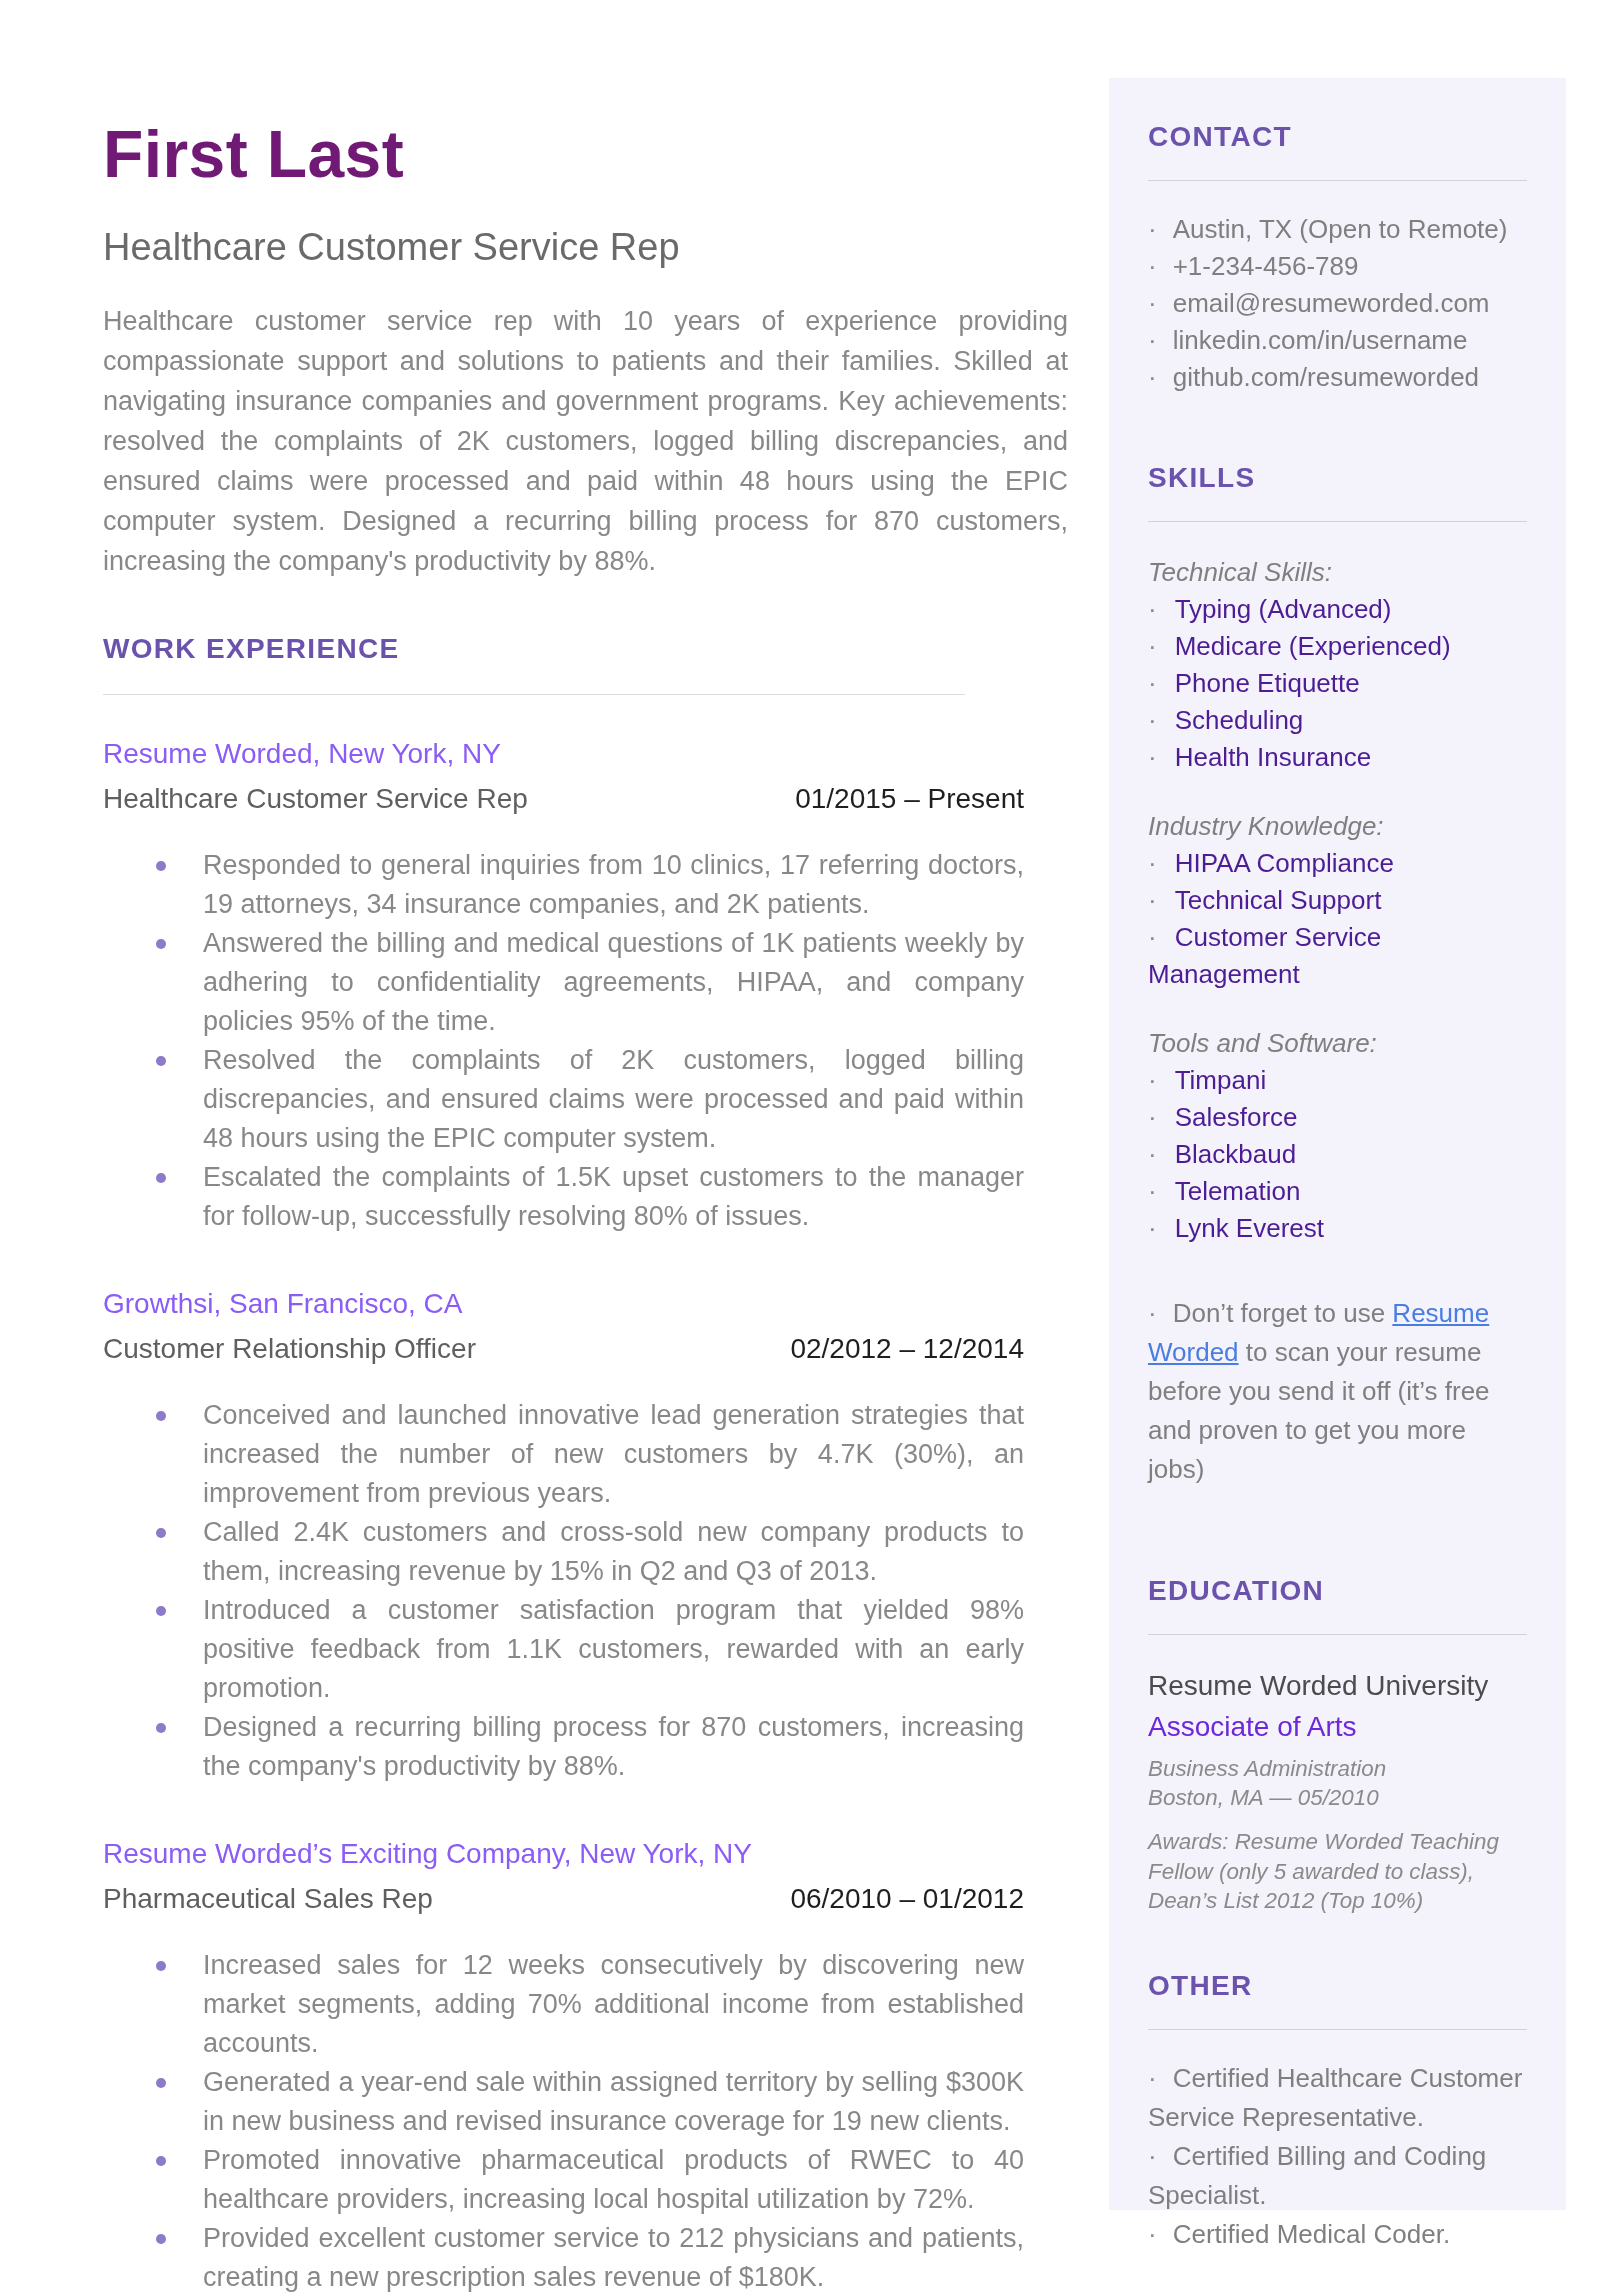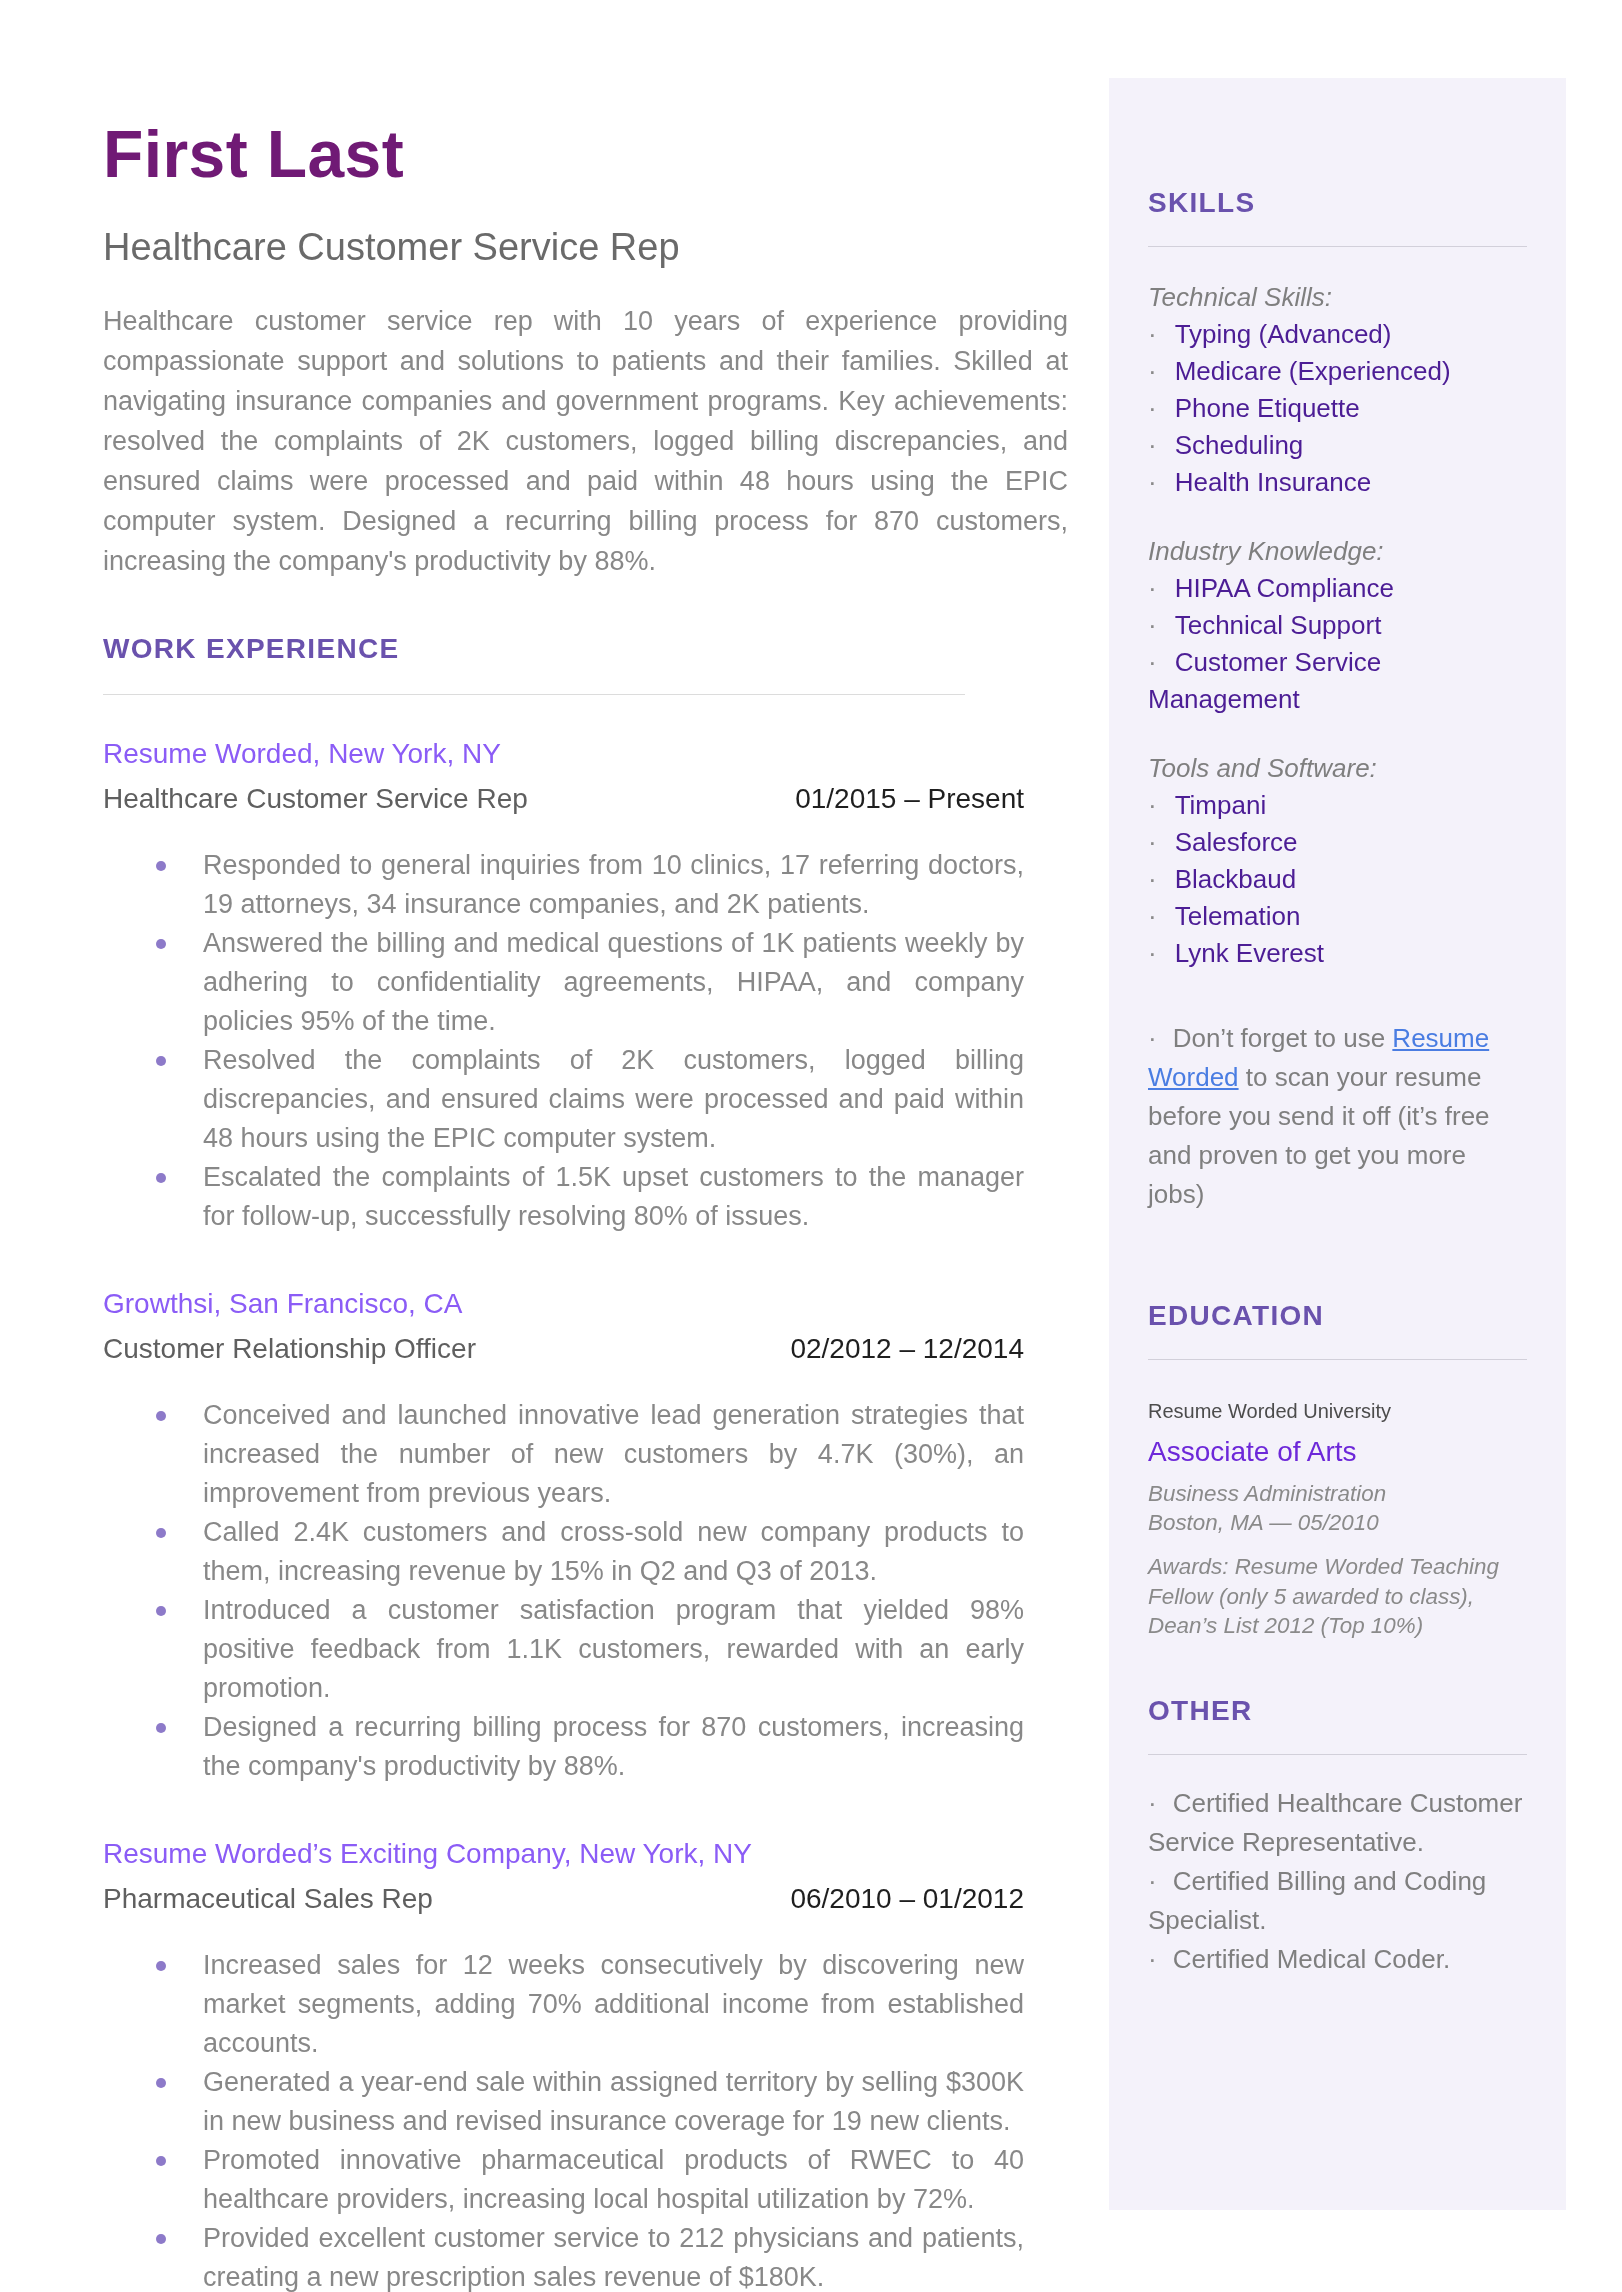--- a/index.html
+++ b/index.html
@@ -72,21 +72,21 @@
   }
   .group-list { list-style:none; }
   .group-list li { font-size:26px; line-height:37px; color:#4c1d95; }
   .group-list li::before { content:"·"; color:#8a8a8a; padding-right:18px; }
   .side-note {
     margin-top:47px; font-size:26px; line-height:39px; color:#7f7f7f;
   }
   .side-note::before { content:"·"; color:#8a8a8a; padding-right:16px; }
   .side-note a { color:#4a7de2; text-decoration:underline; }
   .education-block { margin-top:86px; }
-  .school { margin-top:32px; font-size:20px; line-height:38px; color:#4c4c4c; }
+  .school { margin-top:32px; font-size:28px; line-height:38px; color:#4c4c4c; }
   .degree { margin-top:3.6px; font-size:28px; line-height:36px; color:#6d28d9; }
   .edu-small { font-size:22.4px; line-height:29.6px; color:#8a8a8a;font-style:italic; }
   .edu-major { margin-top:9px; }
   .edu-awards { margin-top:14.3px; }
   .other-block { margin-top:54px; }
   .other-list { margin-top:29px; list-style:none; }
   .other-list li { font-size:26px; line-height:39px; color:#7f7f7f; }
   .other-list li::before { content:"·"; color:#8a8a8a; padding-right:16px; }
 </style>
 </head>
@@ -137,20 +137,31 @@
     <ul class="bullets">
       <li>Increased sales for 12 weeks consecutively by discovering new market segments, adding 70% additional income from established accounts.</li>
       <li>Generated a year-end sale within assigned territory by selling $300K in new business and revised insurance coverage for 19 new clients.</li>
       <li>Promoted innovative pharmaceutical products of RWEC to 40 healthcare providers, increasing local hospital utilization by 72%.</li>
       <li>Provided excellent customer service to 212 physicians and patients, creating a new prescription sales revenue of $180K.</li>
     </ul>
   </div>
 </div>
 
 <div class="sidebar">
+  <div>
+    <div class="side-title">CONTACT</div>
+    <hr class="side-divider">
+    <ul class="side-list">
+      <li>Austin, TX (Open to Remote)</li>
+      <li>+1-234-456-789</li>
+      <li>email@resumeworded.com</li>
+      <li>linkedin.com/in/username</li>
+      <li>github.com/resumeworded</li>
+    </ul>
+  </div>
 
   <div class="skills-block">
     <div class="side-title">SKILLS</div>
     <hr class="side-divider">
 
     <div class="group-label">Technical Skills:</div>
     <ul class="group-list">
       <li>Typing (Advanced)</li>
       <li>Medicare (Experienced)</li>
       <li>Phone Etiquette</li>

